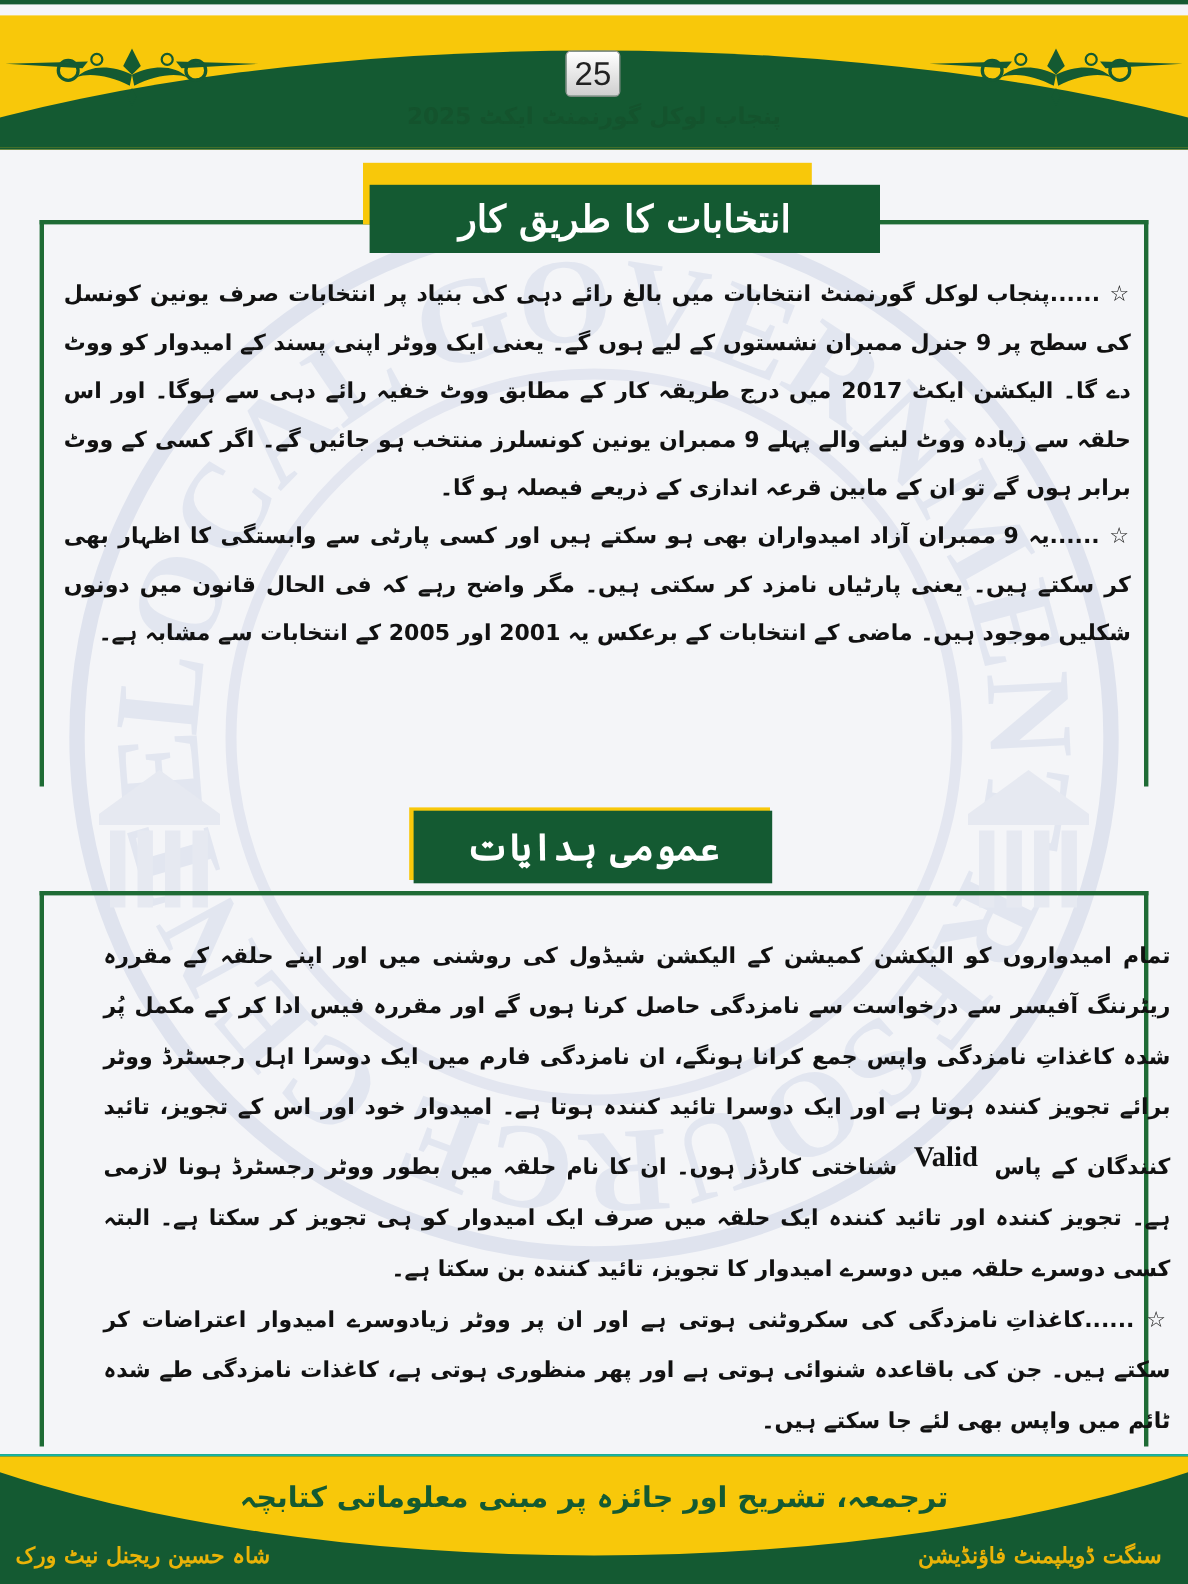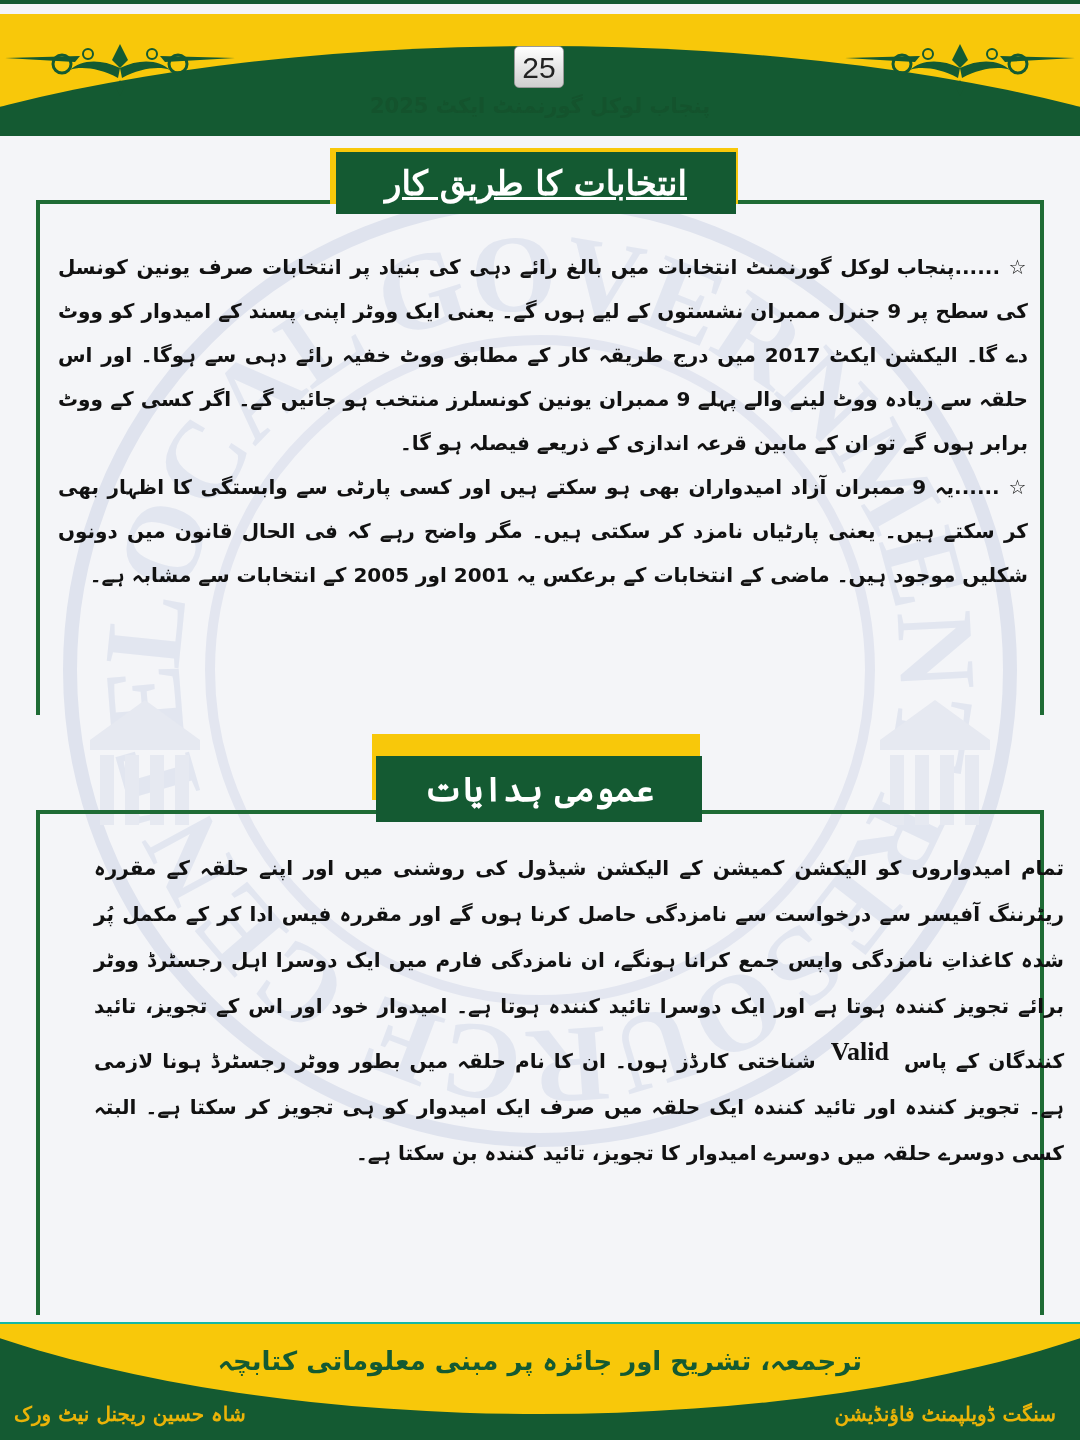--- a/index.html
+++ b/index.html
@@ -43,24 +43,24 @@
     .section2 { left:36px; top:810px; width:1008px; height:505px; }
     .heading-wrap { position:absolute; }
     .heading-yellow { position:absolute; background:#f8c80a; }
     .heading-green {
       position:absolute; background:#145a32; color:#fff; font-weight:bold;
       font-size:34px; text-align:center; direction:rtl; font-family:"DejaVu Serif",serif;
       display:flex; align-items:center; justify-content:center;
     }
     .h1 { left:330px; top:148px; }
     .h1 .heading-yellow { left:0; top:0; width:408px; height:56px; }
-    .h1 .heading-green { left:6px; top:4px; width:400px; height:62px;text-decoration:underline; }
+    .h1 .heading-green { left:6px; top:20px; width:464px; height:62px; }
     .h2 { left:372px; top:734px; }
     .h2 .heading-yellow { left:0; top:0; width:328px; height:66px; }
-    .h2 .heading-green { left:4px; top:22px; width:326px; height:66px; }
+    .h2 .heading-green { left:4px; top:3px; width:326px; height:66px; }
 
     .text-block {
       position:absolute; direction:rtl; text-align:justify;
       font-family:"DejaVu Sans",sans-serif; font-weight:bold; color:#111;
       font-size:20px;
     }
     .text-block p { margin:0; }
     .tb1 { left:58px; top:245px; width:970px; line-height:44px; }
     .tb2 { left:58px; top:845px; width:970px; line-height:46px;margin-left:36px; }
     .tb1 .para, .tb2 .para { text-align-last:right; }
@@ -166,20 +166,24 @@
 <div class="heading-wrap h2">
   <div class="heading-yellow"></div>
   <div class="heading-green">عمومی ہدایات</div>
 </div>
 <div class="text-block tb2">
   <p class="para">
     <span>تمام امیدواروں کو الیکشن کمیشن کے الیکشن شیڈول کی روشنی میں اور اپنے حلقہ کے مقررہ ریٹرننگ آفیسر سے درخواست سے نامزدگی حاصل کرنا ہوں گے اور مقررہ فیس ادا کر کے مکمل پُر شدہ کاغذاتِ نامزدگی واپس جمع کرانا ہونگے، ان نامزدگی فارم میں ایک دوسرا اہل رجسٹرڈ ووٹر برائے تجویز کنندہ ہوتا ہے اور ایک دوسرا تائید کنندہ ہوتا ہے۔ امیدوار خود اور اس کے تجویز، تائید کنندگان کے پاس</span>
     <span class="valid">Valid</span>
     <span>شناختی کارڈز ہوں۔ ان کا نام حلقہ میں بطور ووٹر رجسٹرڈ ہونا لازمی ہے۔ تجویز کنندہ اور تائید کنندہ ایک حلقہ میں صرف ایک امیدوار کو ہی تجویز کر سکتا ہے۔ البتہ کسی دوسرے حلقہ میں دوسرے امیدوار کا تجویز، تائید کنندہ بن سکتا ہے۔</span>
   </p>
+  <p class="para">
+    <span class="star">☆</span>
+    <span>......کاغذاتِ نامزدگی کی سکروٹنی ہوتی ہے اور ان پر ووٹر زیادوسرے امیدوار اعتراضات کر سکتے ہیں۔ جن کی باقاعدہ شنوائی ہوتی ہے اور پھر منظوری ہوتی ہے، کاغذات نامزدگی طے شدہ ٹائم میں واپس بھی لئے جا سکتے ہیں۔</span>
+  </p>
 </div>
 
 <footer class="bottom-band">
   <div class="bottom-arc"></div>
   <div class="footer-title">ترجمعہ، تشریح اور جائزہ پر مبنی معلوماتی کتابچہ</div>
   <div class="footer-left">شاہ حسین ریجنل نیٹ ورک</div>
   <div class="footer-right">سنگت ڈویلپمنٹ فاؤنڈیشن</div>
 </footer>
 
 </body></html>

